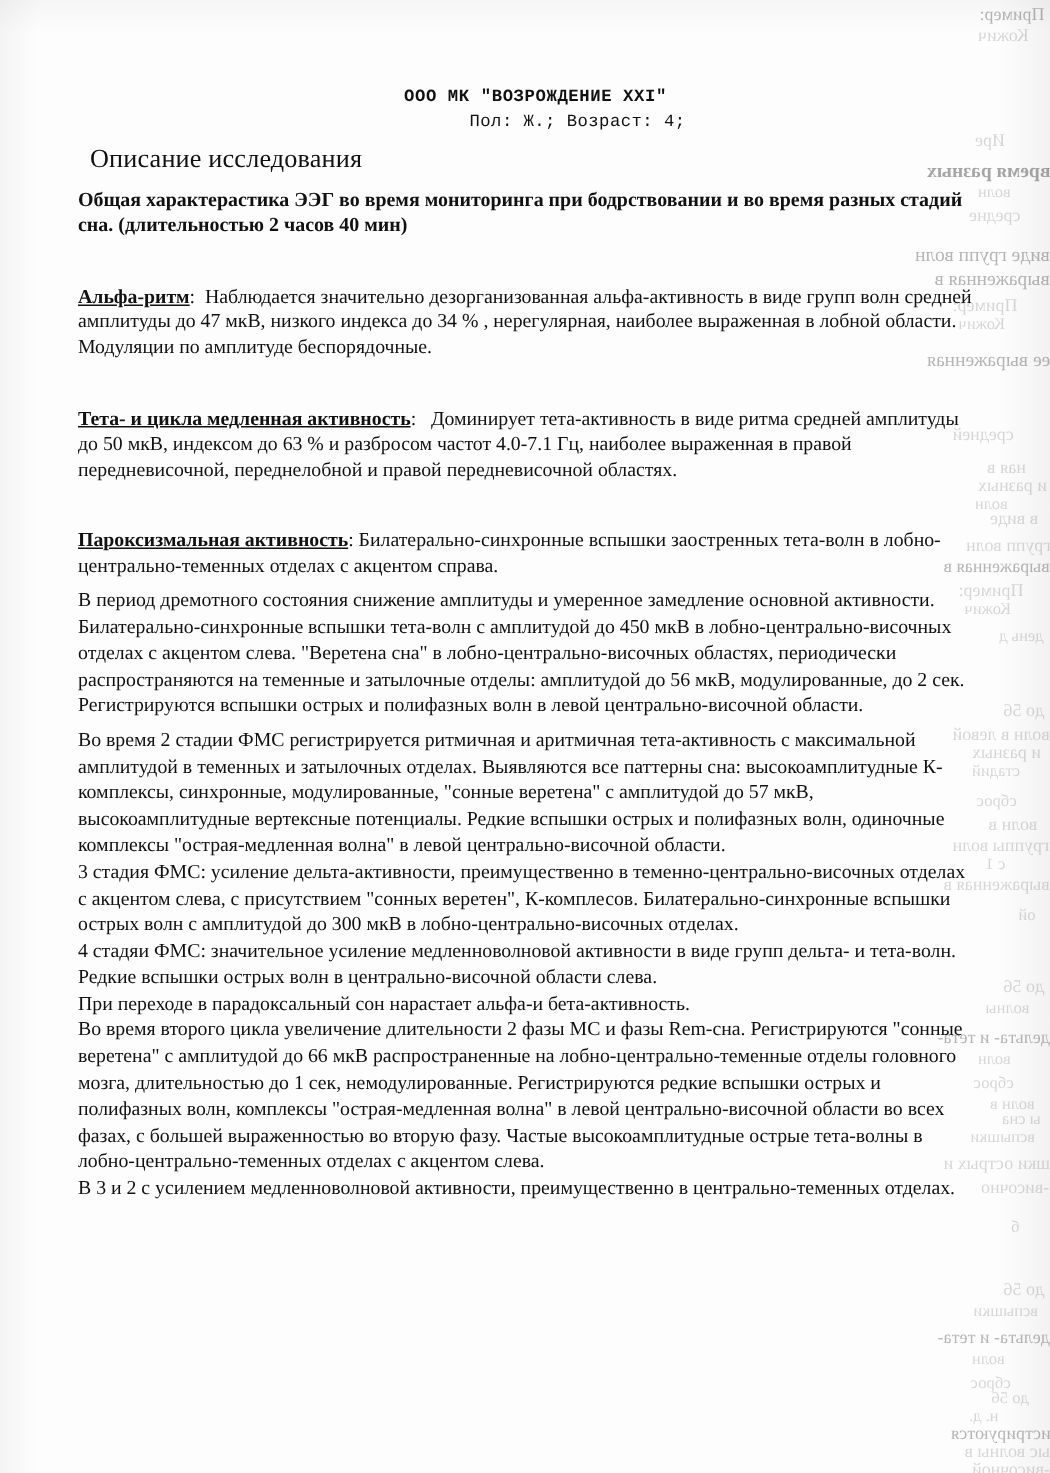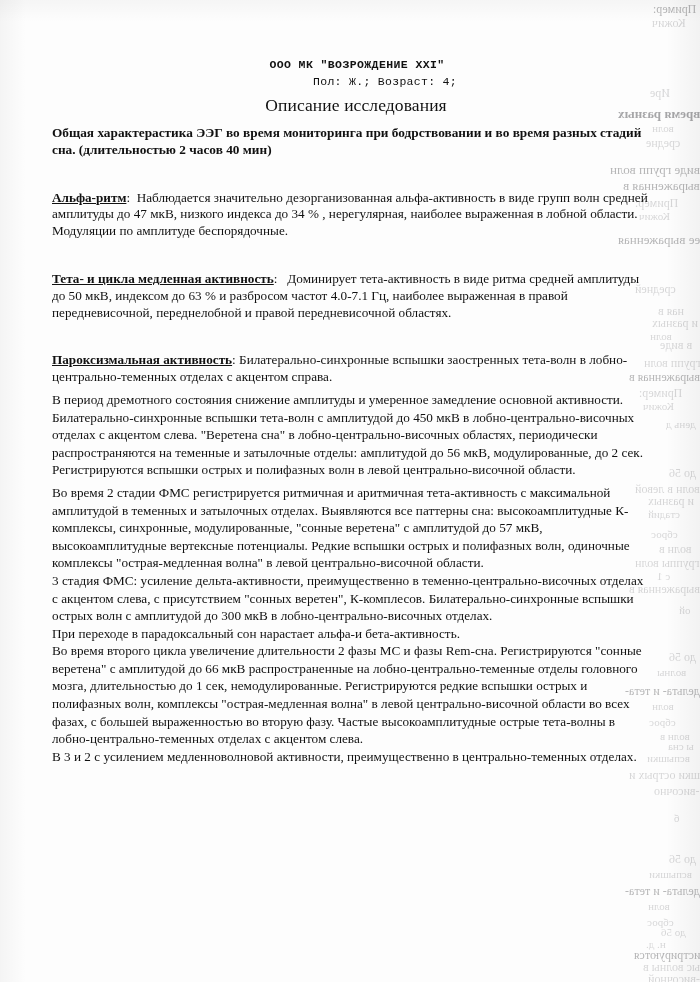--- a/index.html
+++ b/index.html
@@ -57,21 +57,21 @@
   }
   .patient-line {
     font-family: "Liberation Mono", "DejaVu Sans Mono", monospace;
     font-size: 11.5px;
     letter-spacing: 0.3px;
     text-align: center;
     margin-top: 4px;
     padding-left: 66px;
   }
   .doc-title {
-    text-align: center;
+    text-align: left;
     font-size: 17.5px;
     margin-top: 7px;
     padding-left: 8px;
     letter-spacing: 0.1px;
   }
 
   
   .h-bold {
     font-weight: bold;
     font-size: 13.3px;
@@ -215,18 +215,19 @@
     </div>
 
     <div class="sec">
       <span class="lbl">Пароксизмальная активность</span><span>:</span>&nbsp;<span>Билатерально-синхронные вспышки заостренных тета-волн в лобно-центрально-теменных отделах с акцентом справа.</span>
     </div>
 
 
     <div class="para">В период дремотного состояния снижение амплитуды и умеренное замедление основной активности.   Билатерально-синхронные вспышки  тета-волн с амплитудой до 450 мкВ в лобно-центрально-височных отделах с акцентом слева.  "Веретена сна" в лобно-центрально-височных областях, периодически распространяются на теменные и  затылочные отделы: амплитудой до 56 мкВ, модулированные,   до 2 сек. Регистрируются  вспышки острых и полифазных волн в левой центрально-височной области.</div>
     <div class="para">Во время 2 стадии ФМС  регистрируется ритмичная и аритмичная тета-активность с максимальной амплитудой  в теменных и затылочных отделах.  Выявляются все паттерны сна: высокоамплитудные К-комплексы, синхронные, модулированные, "сонные веретена" с амплитудой до 57 мкВ, высокоамплитудные  вертексные потенциалы.  Редкие вспышки острых и полифазных волн, одиночные комплексы "острая-медленная волна" в левой центрально-височной области.</div>
     <div class="para tight"> 3  стадия ФМС:  усиление дельта-активности, преимущественно в теменно-центрально-височных отделах с акцентом слева, с присутствием  "сонных веретен",  К-комплесов. Билатерально-синхронные вспышки острых волн с амплитудой до 300 мкВ в лобно-центрально-височных отделах.</div>
+    <div class="para tight">4 стадяи ФМС: значительное усиление медленноволновой активности в виде групп  дельта- и тета-волн. Редкие вспышки острых  волн в центрально-височной области слева.</div>
     <div class="para tight">При переходе в парадоксальный сон  нарастает альфа-и  бета-активность.</div>
     <div class="para tight">Во время  второго цикла увеличение длительности 2 фазы МС и фазы Rem-сна. Регистрируются "сонные веретена" с амплитудой до 66 мкВ распространенные на лобно-центрально-теменные отделы головного мозга, длительностью до 1 сек, немодулированные.  Регистрируются редкие вспышки  острых и полифазных волн, комплексы   "острая-медленная волна" в левой центрально-височной области во всех фазах, с большей выраженностью во вторую фазу.   Частые высокоамплитудные  острые тета-волны  в лобно-центрально-теменных отделах с акцентом слева.</div>
     <div class="para tight">В 3 и 2  с усилением медленноволновой активности, преимущественно в центрально-теменных отделах.</div>
 
   </div>
 </div>
 
 </body></html>

